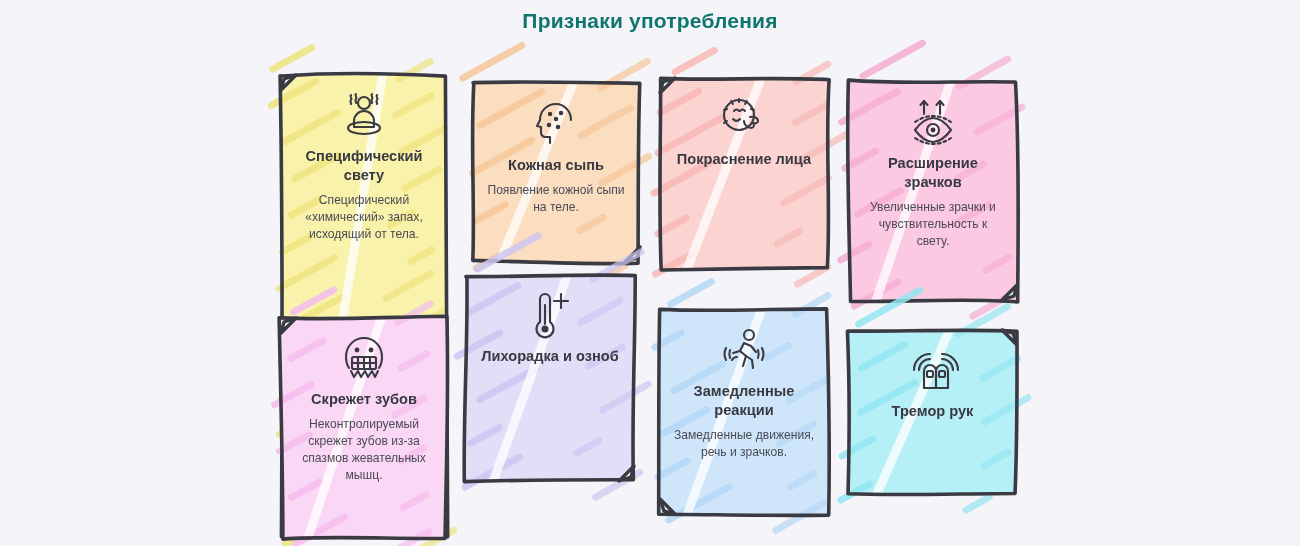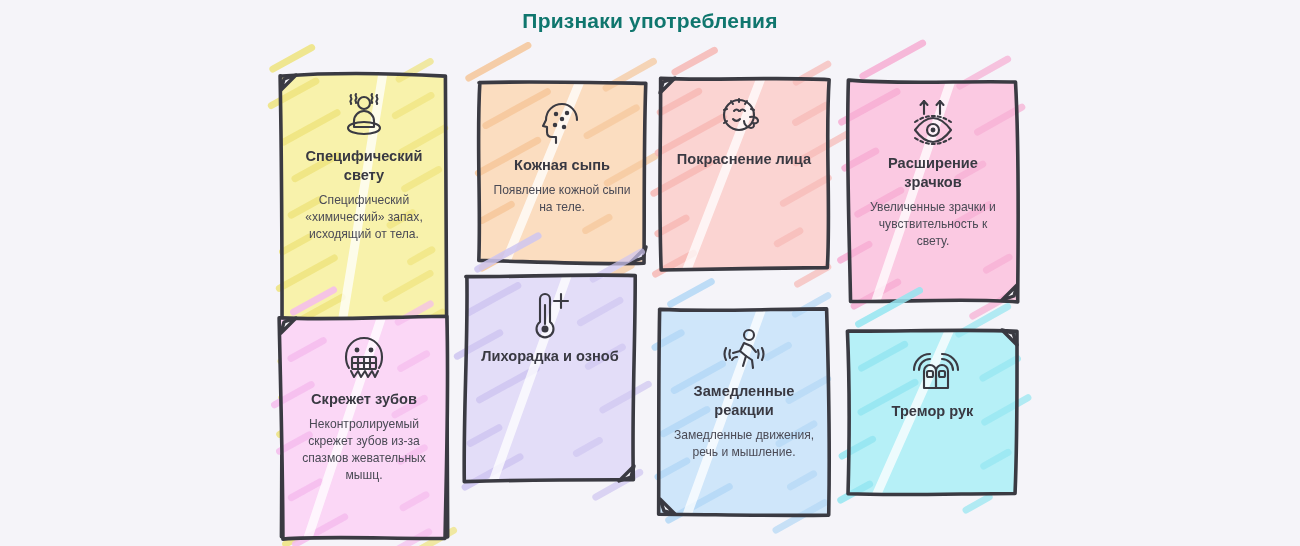--- a/index.html
+++ b/index.html
@@ -143,21 +143,21 @@
     <path d="M13 4c-2 2 2 3 0 5 -2 2 1 3 0 4"></path>
     <path d="M18 3c-2 2 2 3 0 5 -2 2 1 3 0 4"></path>
     <path d="M34 3c-2 2 2 3 0 5 -2 2 1 3 0 4"></path>
     <path d="M39 4c-2 2 2 3 0 5 -2 2 1 3 0 4"></path>
   </svg>
         </div>
         <div class="c-title">Специфический свету</div>
         <div class="c-desc">Специфический «химический» запах, исходящий от тела.</div>
       </div>
     </div>
-    <div class="card" style="left: 472px; top: 84px; width: 168px; height: 178px; margin-left: 6px;">
+    <div class="card" style="left: 472px; top: 84px; width: 168px; height: 178px;">
       <div class="sketchwrap">
         <svg class="frame" width="196" height="206" viewBox="0 0 196 206">
     <defs>
             <clipPath id="clip85">
               <path d="M 15.046965020576131 12.666941015089163 C 64.4 11.095498971193415, 131.6 12.503858024691358, 181.767609739369 13.383470507544581 C 179.75671296296295 72.74000000000001, 180.45519547325102 131.48000000000002, 180.02734910836762 193.219341563786 C 131.6 194.91175411522633, 64.4 191.4929526748971, 14.81383744855967 190.3473936899863 C 16.93099279835391 131.48000000000002, 12.431944444444444 72.74000000000001, 15.855469821673525 12.570096021947874 Z"></path>
             </clipPath>
           </defs>
     <path d="M 4.832006172839506 8 l 59.083847736625515 -32.49611625514404" stroke="#f6c79b" stroke-width="7" stroke-linecap="round" opacity=".85"></path>
           <path d="M 142.1137242798354 18 l 47.26707818930041 -26.587731481481484" stroke="#f6c79b" stroke-width="7" stroke-linecap="round" opacity=".7"></path>
           <path d="M 21.916219135802468 55.5 l 61.41769547325103 -33.77973251028807" stroke="#f6c79b" stroke-width="7" stroke-linecap="round" opacity=".85"></path>
@@ -467,21 +467,21 @@
     <path d="M23 25l-7 2"></path>
     <path d="M29 30l6 4 1 8"></path>
     <path d="M20 31c-2 0-4 1-5 3"></path>
     <path d="M9 22c-2 4-2 8 0 12"></path>
     <path d="M13 24c-1 3-1 5 0 8"></path>
     <path d="M45 22c2 4 2 8 0 12"></path>
     <path d="M41 24c1 3 1 5 0 8"></path>
   </svg>
         </div>
         <div class="c-title">Замедленные реакции</div>
-        <div class="c-desc">Замедленные движения, речь и мышление.</div>
+        <div class="c-desc">Замедленные движения, речь и зрачков.</div>
       </div>
     </div>
     <div class="card" style="left: 849px; top: 330px; width: 167px; height: 164px;">
       <div class="sketchwrap">
         <svg class="frame" width="196" height="192" viewBox="0 0 196 192">
     <defs>
             <clipPath id="clip307">
               <path d="M 13.334722222222222 15.096673525377229 C 64.4 15.508616255144034, 131.6 12.907716049382715, 181.95660150891632 15.195919067215364 C 182.13279320987655 68.12, 182.3775720164609 122.24000000000001, 180.0435013717421 177.45154320987655 C 131.6 177.4730195473251, 64.4 179.8227366255144, 13.027520576131687 177.8141632373114 C 14.56633230452675 122.24000000000001, 14.72469135802469 68.12, 12.41483196159122 15.19735939643347 Z"></path>
             </clipPath>
           </defs>

